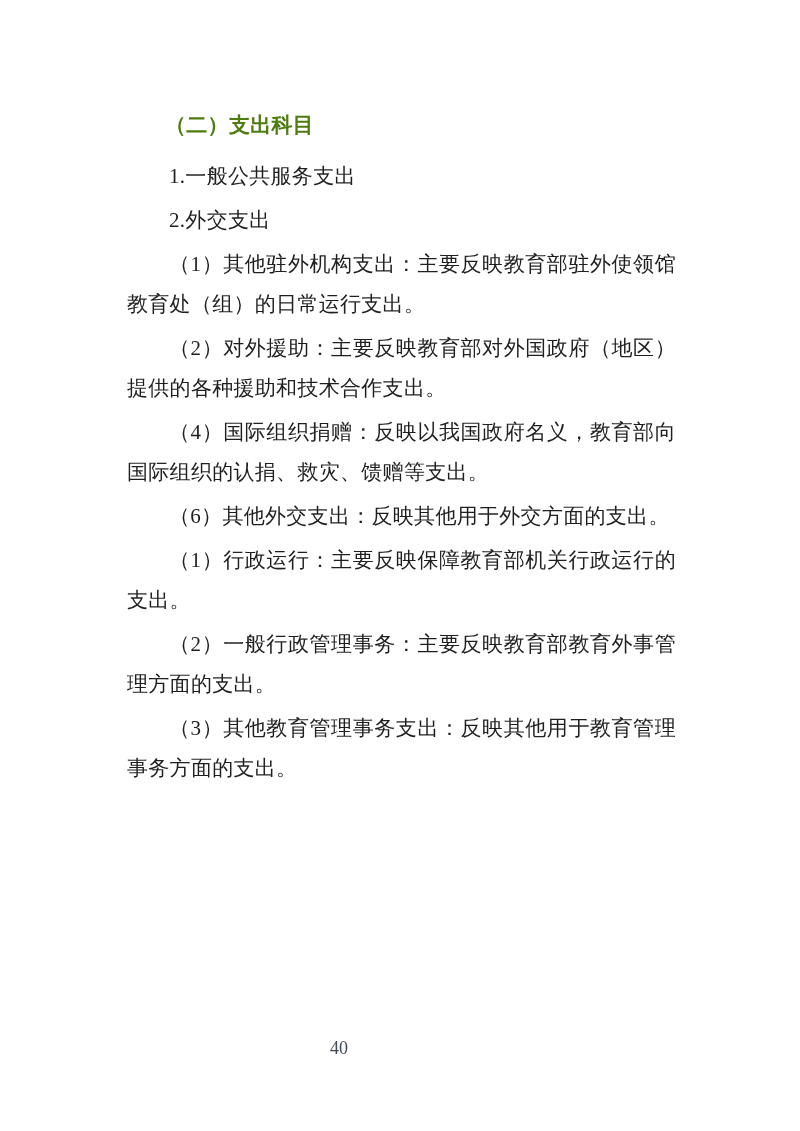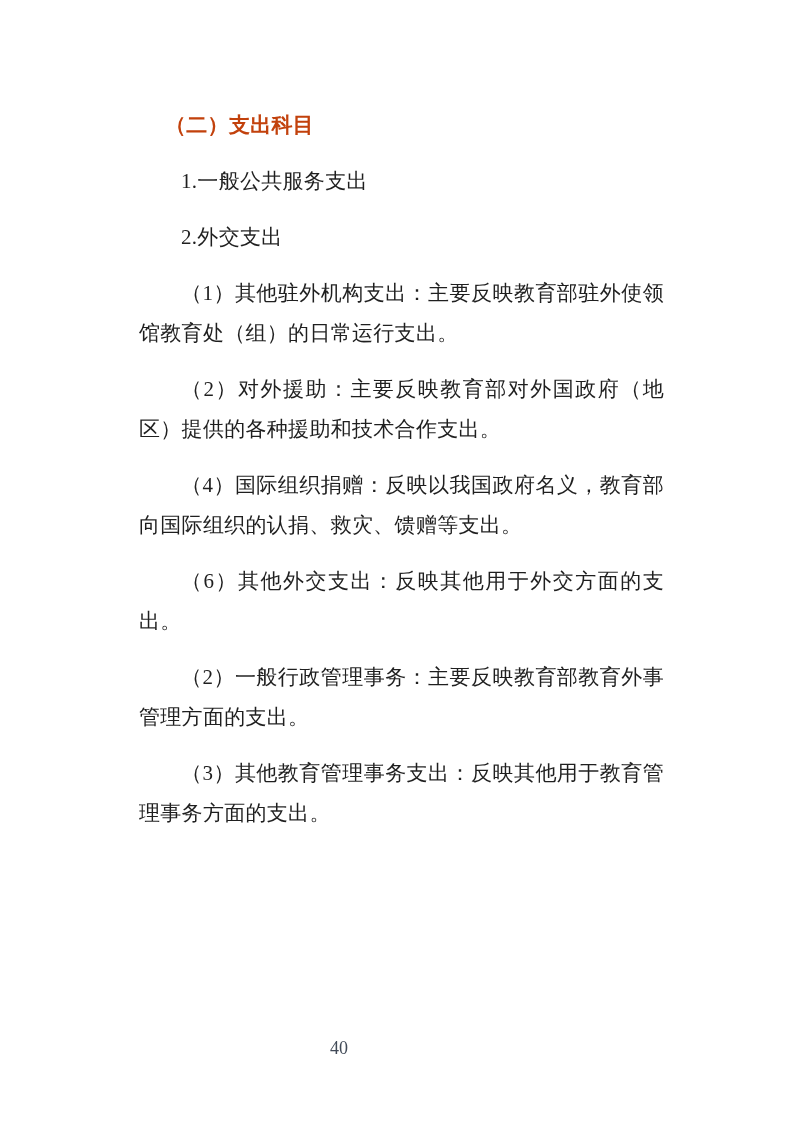--- a/index.html
+++ b/index.html
@@ -29,25 +29,25 @@
     color: #1f1f1f;
     text-align: justify;
     letter-spacing: 0.3px;
   }
   .doc-heading {
     font-size: 21px;
     font-weight: 700;
     margin: 0 0 11px 0;
     text-indent: 2em;
     line-height: 40px;
-    color: #c2410c;
+    color: #4d7c0f;
     text-align: left;
   }
   .doc-paragraph {
-    margin: 16px;
+    margin: 4px;
     text-indent: 2em;
   }
   .page-footer {
     position: absolute;
     left: 0;
     top: 1037px;
     width: 678px;
     text-align: center;
   }
   .page-number {
@@ -62,19 +62,20 @@
 
 <div class="page">
   <div class="doc-body">
     <h1 class="doc-heading">（二）支出科目</h1>
     <p class="doc-paragraph">1.一般公共服务支出</p>
     <p class="doc-paragraph">2.外交支出</p>
     <p class="doc-paragraph">（1）其他驻外机构支出：主要反映教育部驻外使领馆教育处（组）的日常运行支出。</p>
     <p class="doc-paragraph">（2）对外援助：主要反映教育部对外国政府（地区）提供的各种援助和技术合作支出。</p>
     <p class="doc-paragraph">（4）国际组织捐赠：反映以我国政府名义，教育部向国际组织的认捐、救灾、馈赠等支出。</p>
     <p class="doc-paragraph">（6）其他外交支出：反映其他用于外交方面的支出。</p>
+    <p class="doc-paragraph">（1）行政运行：主要反映保障教育部机关行政运行的支出。</p>
     <p class="doc-paragraph">（2）一般行政管理事务：主要反映教育部教育外事管理方面的支出。</p>
     <p class="doc-paragraph">（3）其他教育管理事务支出：反映其他用于教育管理事务方面的支出。</p>
   </div>
   <div class="page-footer">
     <span class="page-number">40</span>
   </div>
 </div>
 
 </body></html>

